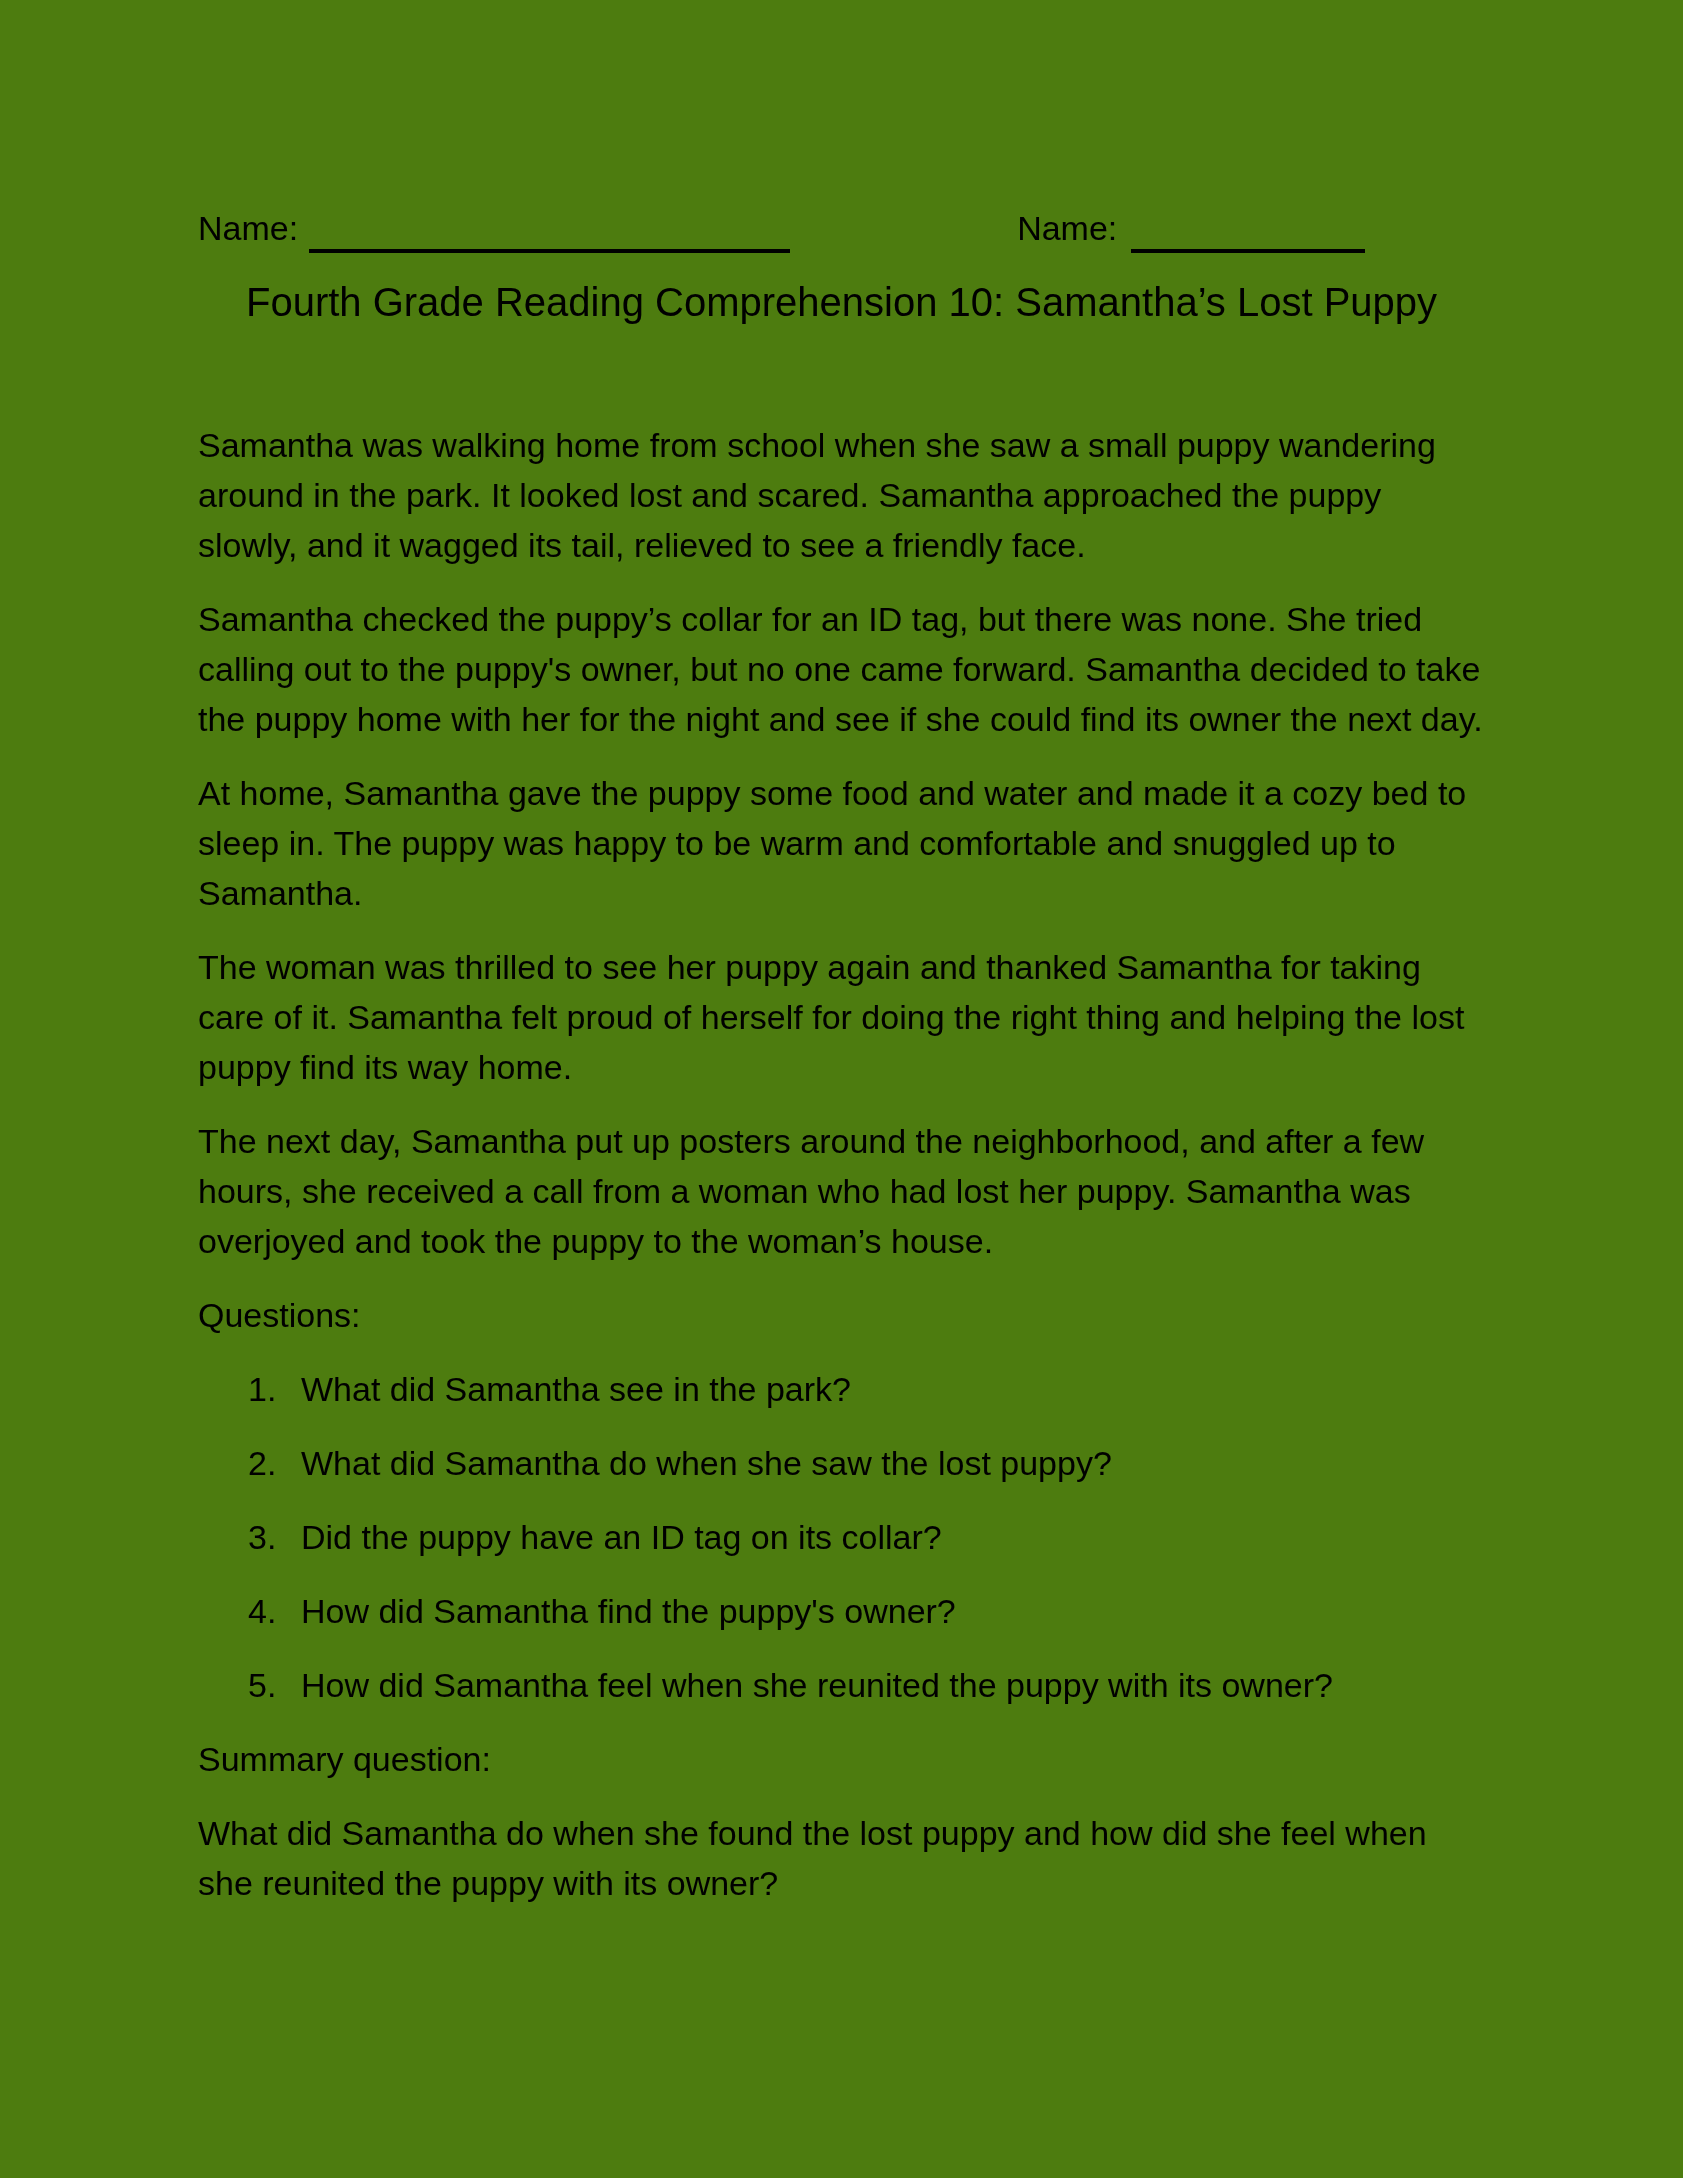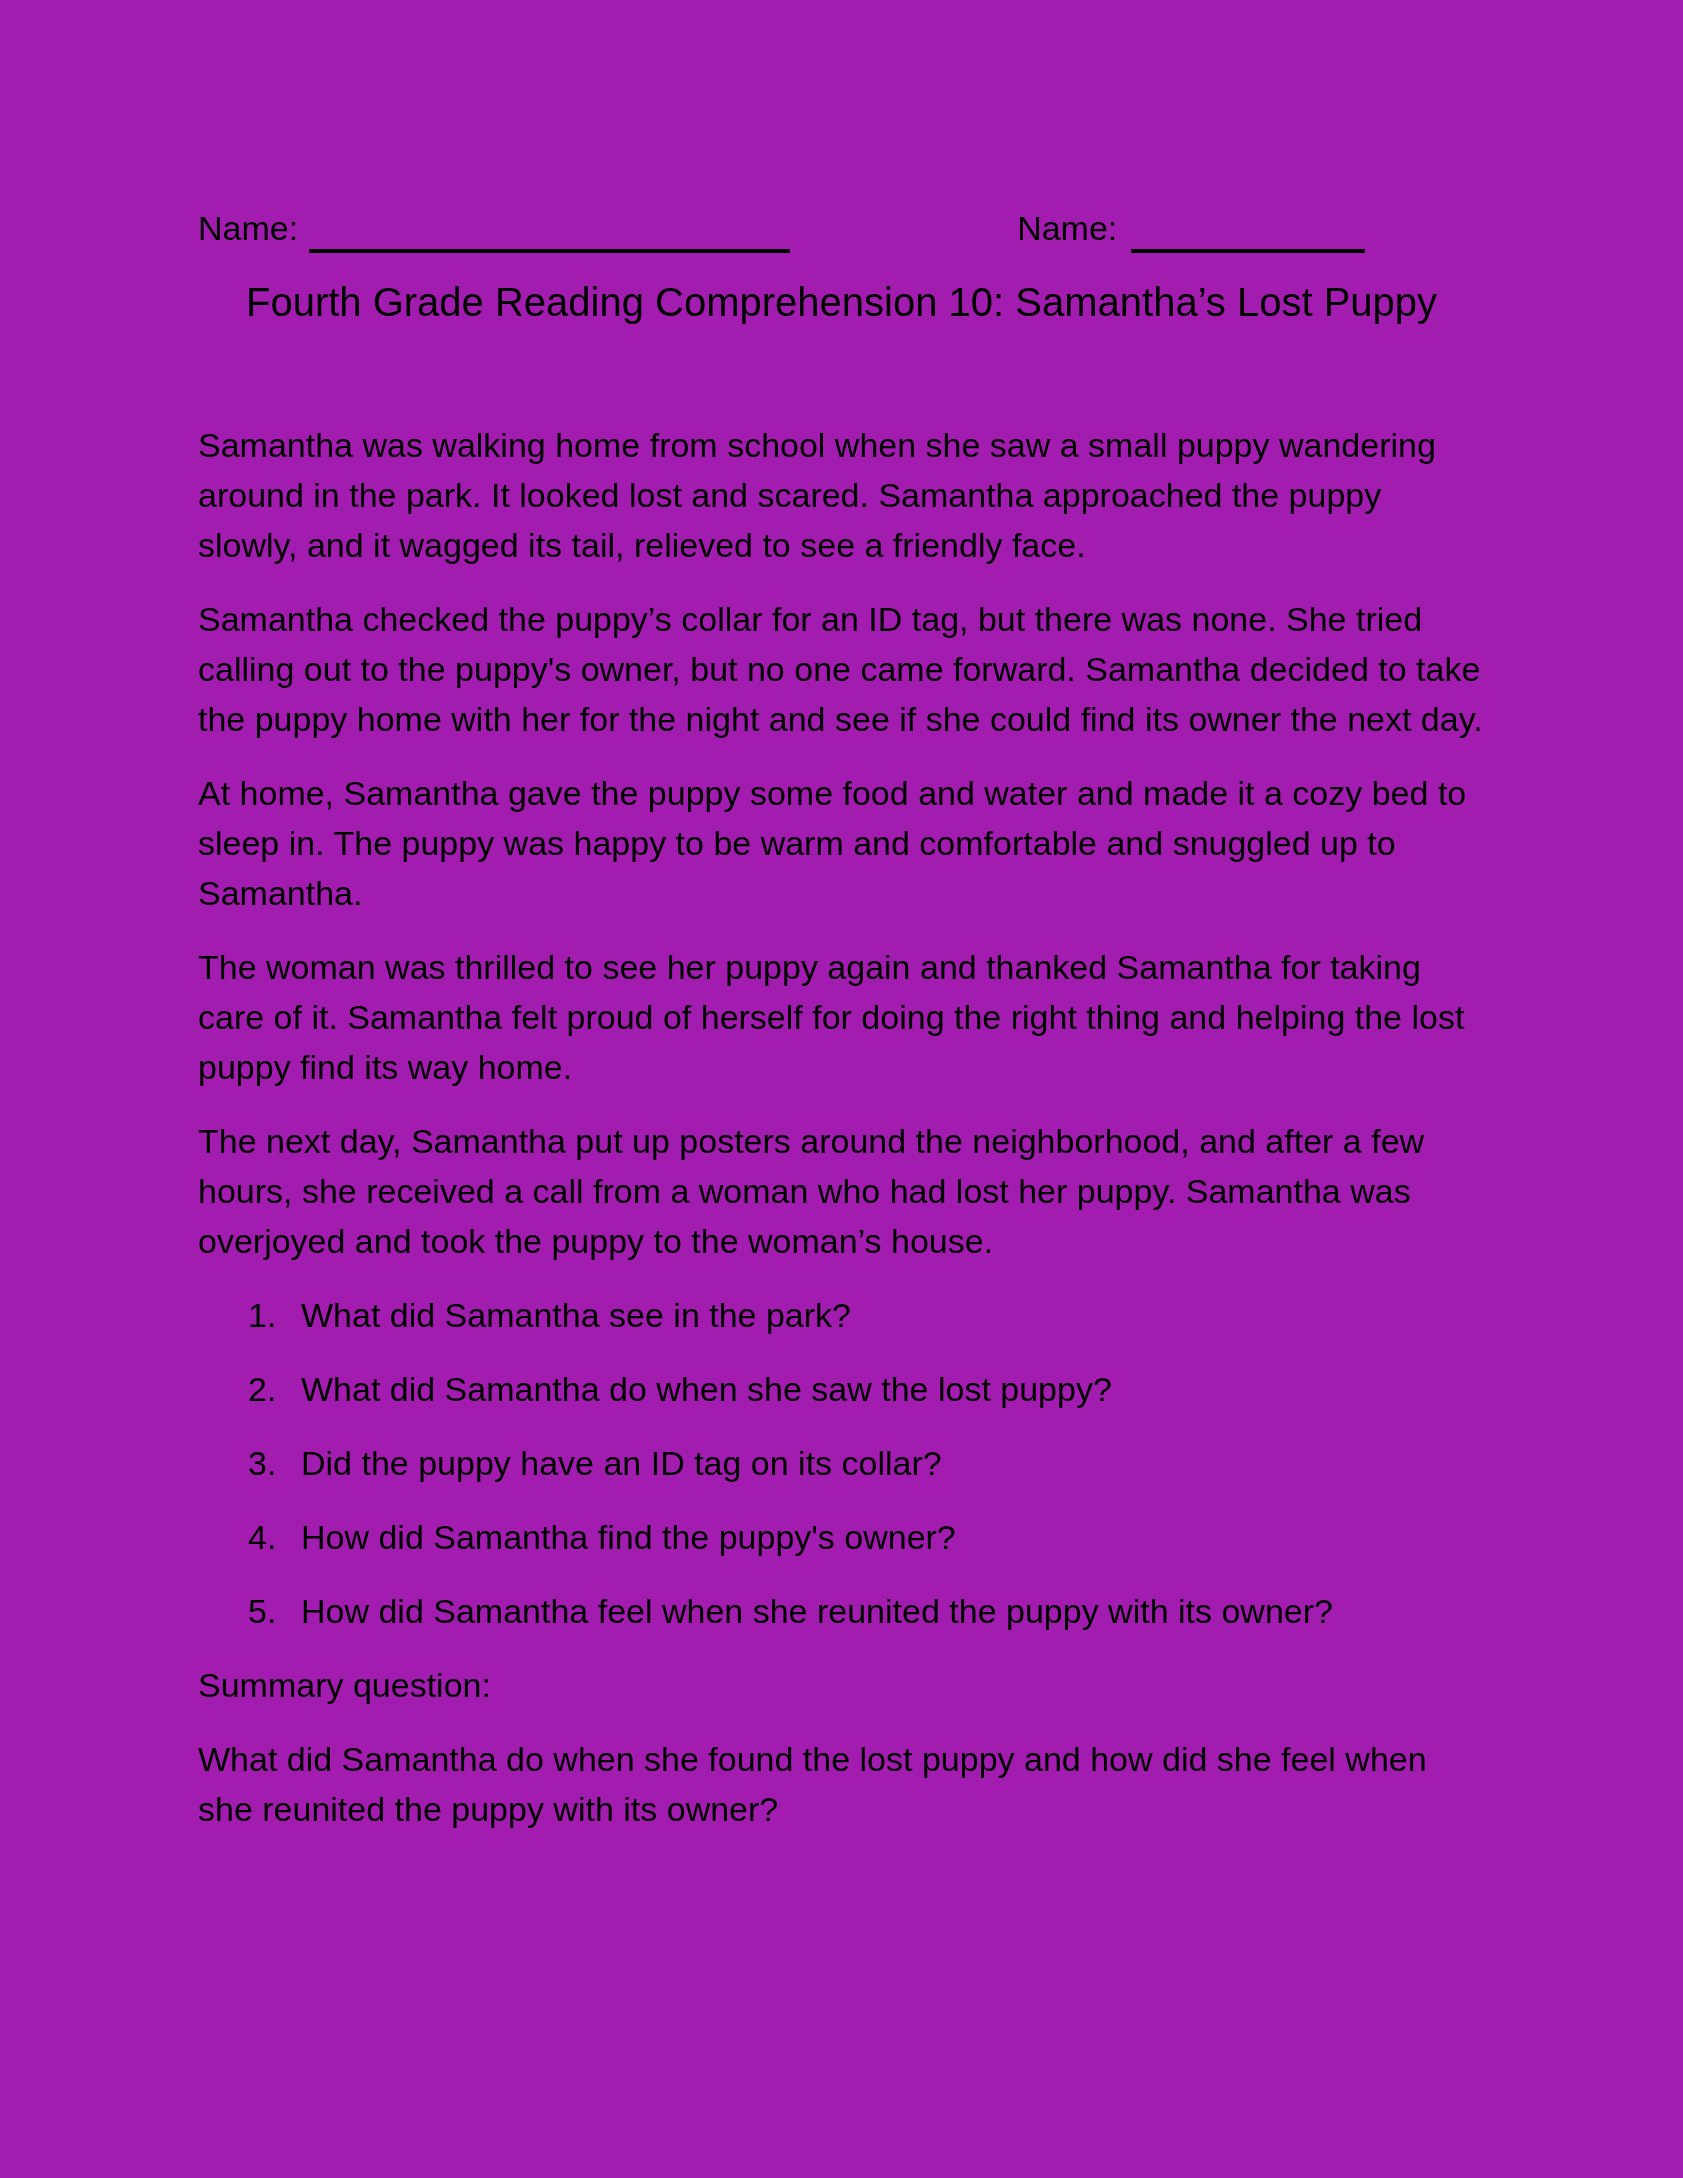--- a/index.html
+++ b/index.html
@@ -4,21 +4,21 @@
 <style>
   html, body {
     margin: 0;
     padding: 0;
     background: #ffffff;
   }
   .page {
     position: relative;
     width: 1683px;
     height: 2178px;
-    background: #a21caf;
+    background: #4d7c0f;
     color: #000000;
     font-family: "Liberation Sans", sans-serif;
     font-size: 34px;
     line-height: 50px;
     overflow: hidden;
   }
   .content {
     position: absolute;
     left: 198px;
     top: 203px;
@@ -97,20 +97,21 @@
     <h1 class="title">Fourth Grade Reading Comprehension 10: Samantha’s Lost Puppy</h1>
 
     <div class="story">
       <p>Samantha was walking home from school when she saw a small puppy wandering around in the park. It looked lost and scared. Samantha approached the puppy slowly, and it wagged its tail, relieved to see a friendly face.</p>
       <p>Samantha checked the puppy’s collar for an ID tag, but there was none. She tried calling out to the puppy's owner, but no one came forward. Samantha decided to take the puppy home with her for the night and see if she could find its owner the next day.</p>
       <p>At home, Samantha gave the puppy some food and water and made it a cozy bed to sleep in. The puppy was happy to be warm and comfortable and snuggled up to Samantha.</p>
       <p>The woman was thrilled to see her puppy again and thanked Samantha for taking care of it. Samantha felt proud of herself for doing the right thing and helping the lost puppy find its way home.</p>
       <p>The next day, Samantha put up posters around the neighborhood, and after a few hours, she received a call from a woman who had lost her puppy. Samantha was overjoyed and took the puppy to the woman’s house.</p>
     </div>
 
+    <p class="q-heading">Questions:</p>
 
     <ol class="questions">
       <li>
         <span class="q-num">1.</span>
         <span class="q-text">What did Samantha see in the park?</span>
       </li>
       <li>
         <span class="q-num">2.</span>
         <span class="q-text">What did Samantha do when she saw the lost puppy?</span>
       </li>

